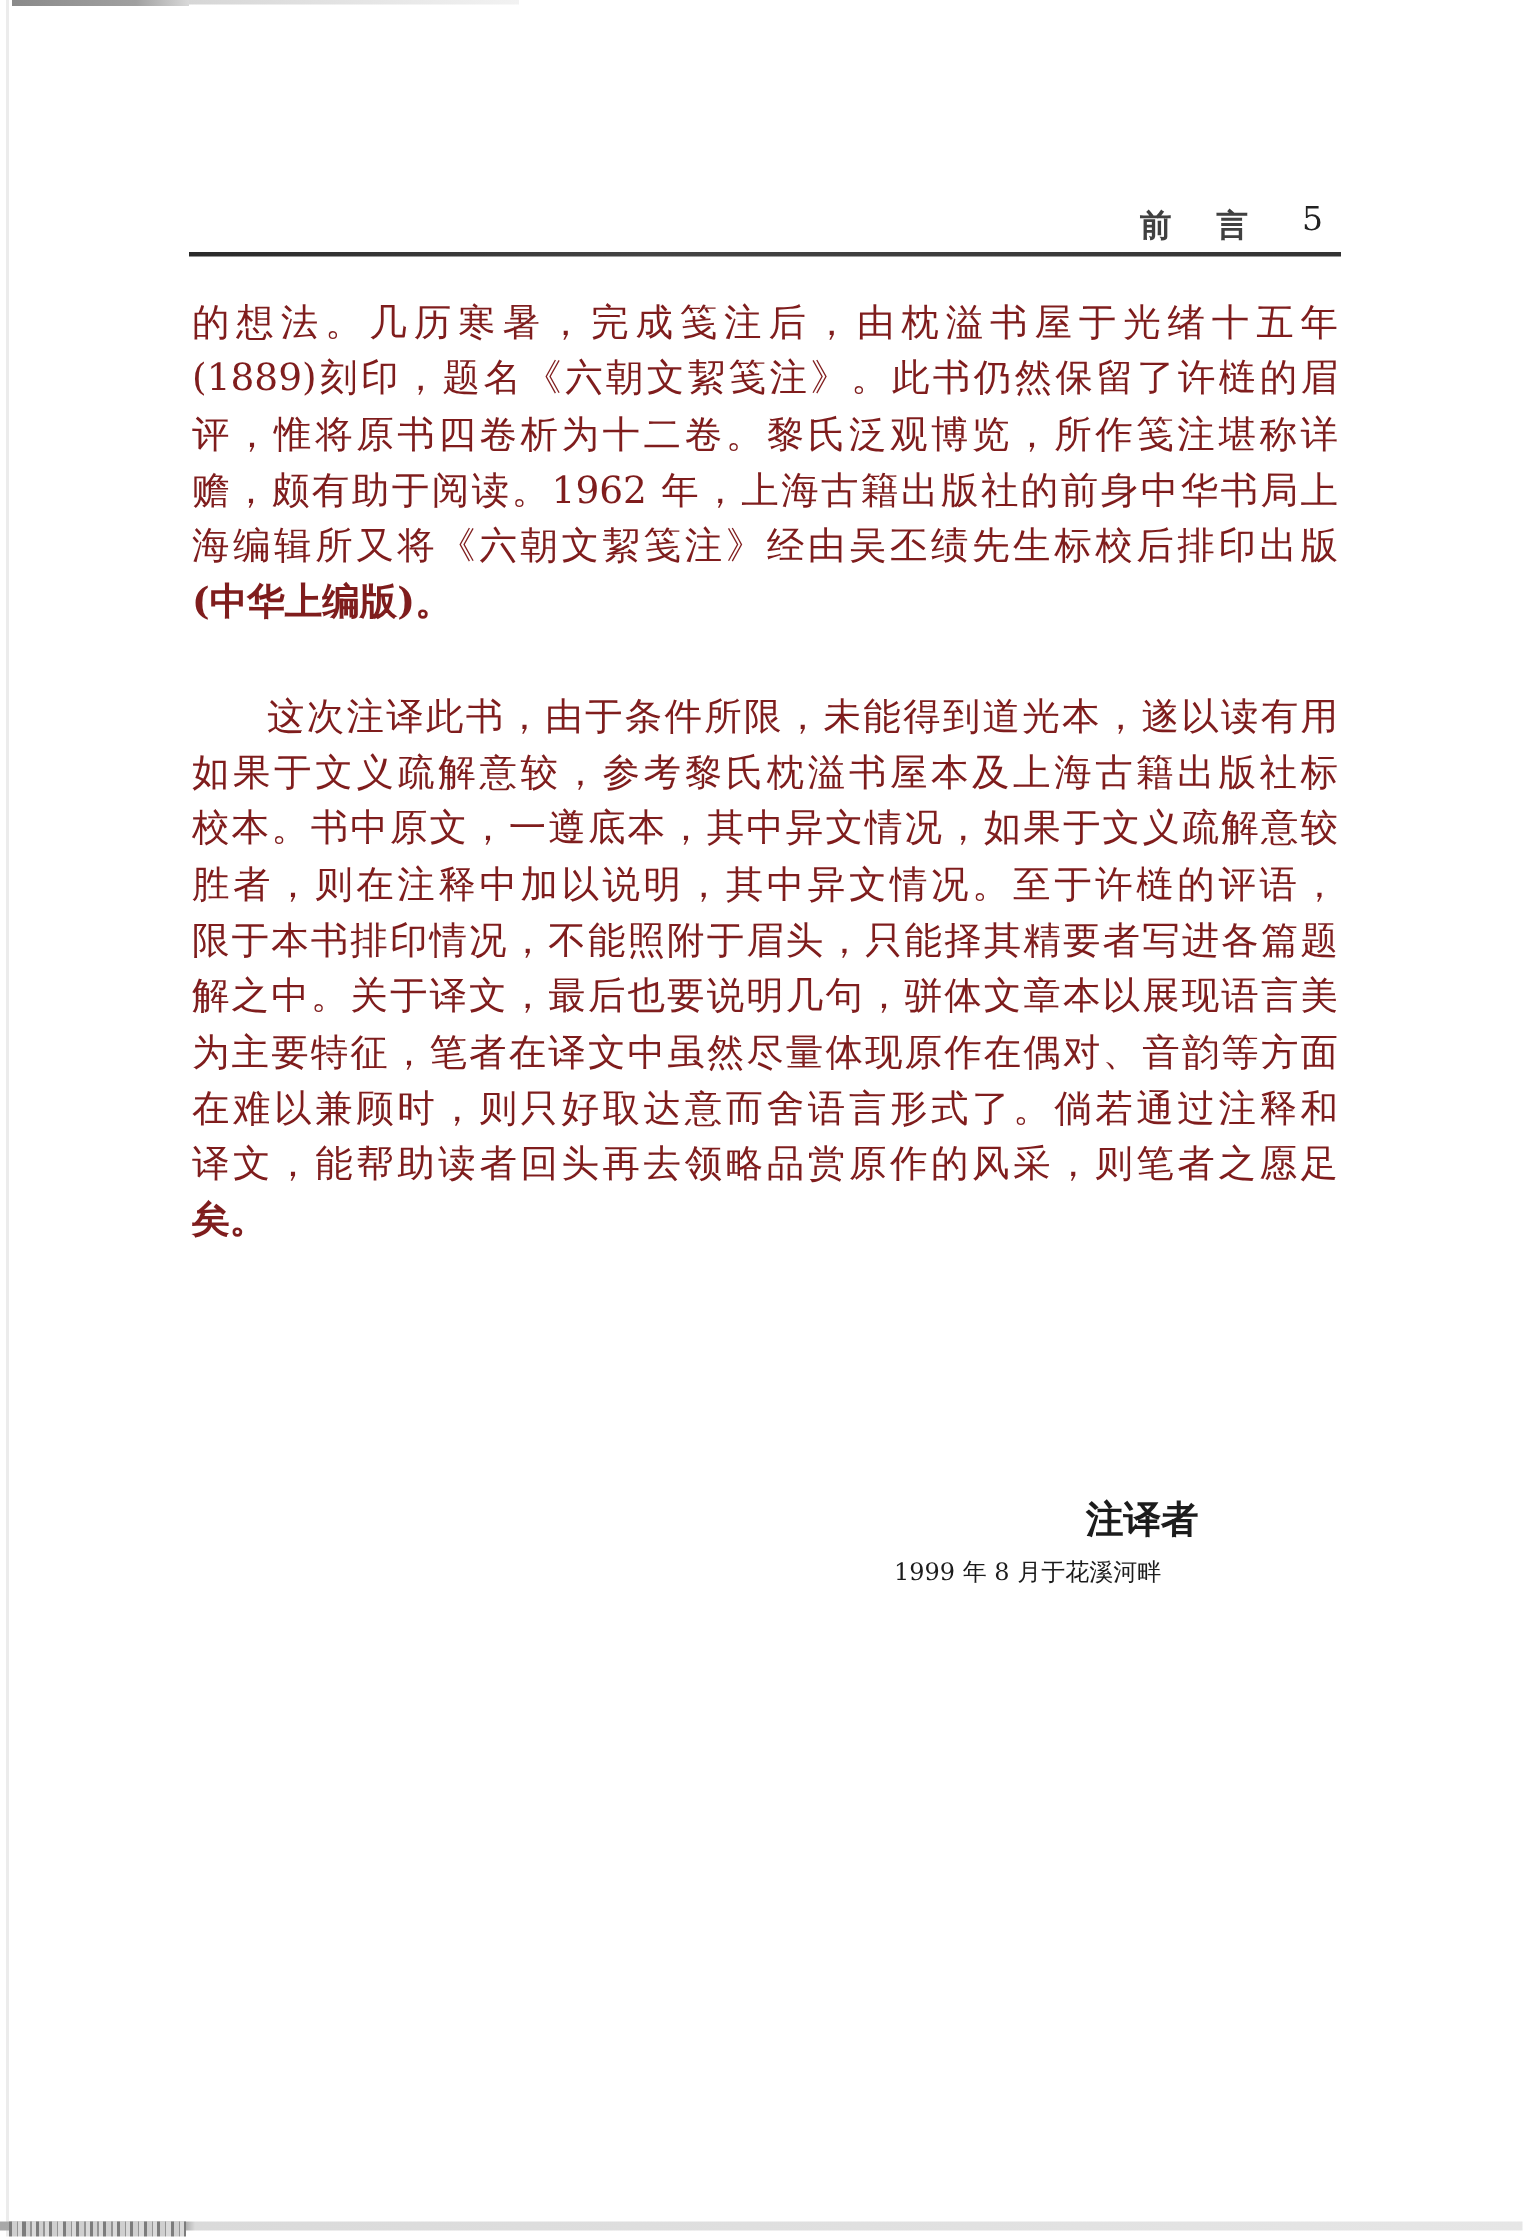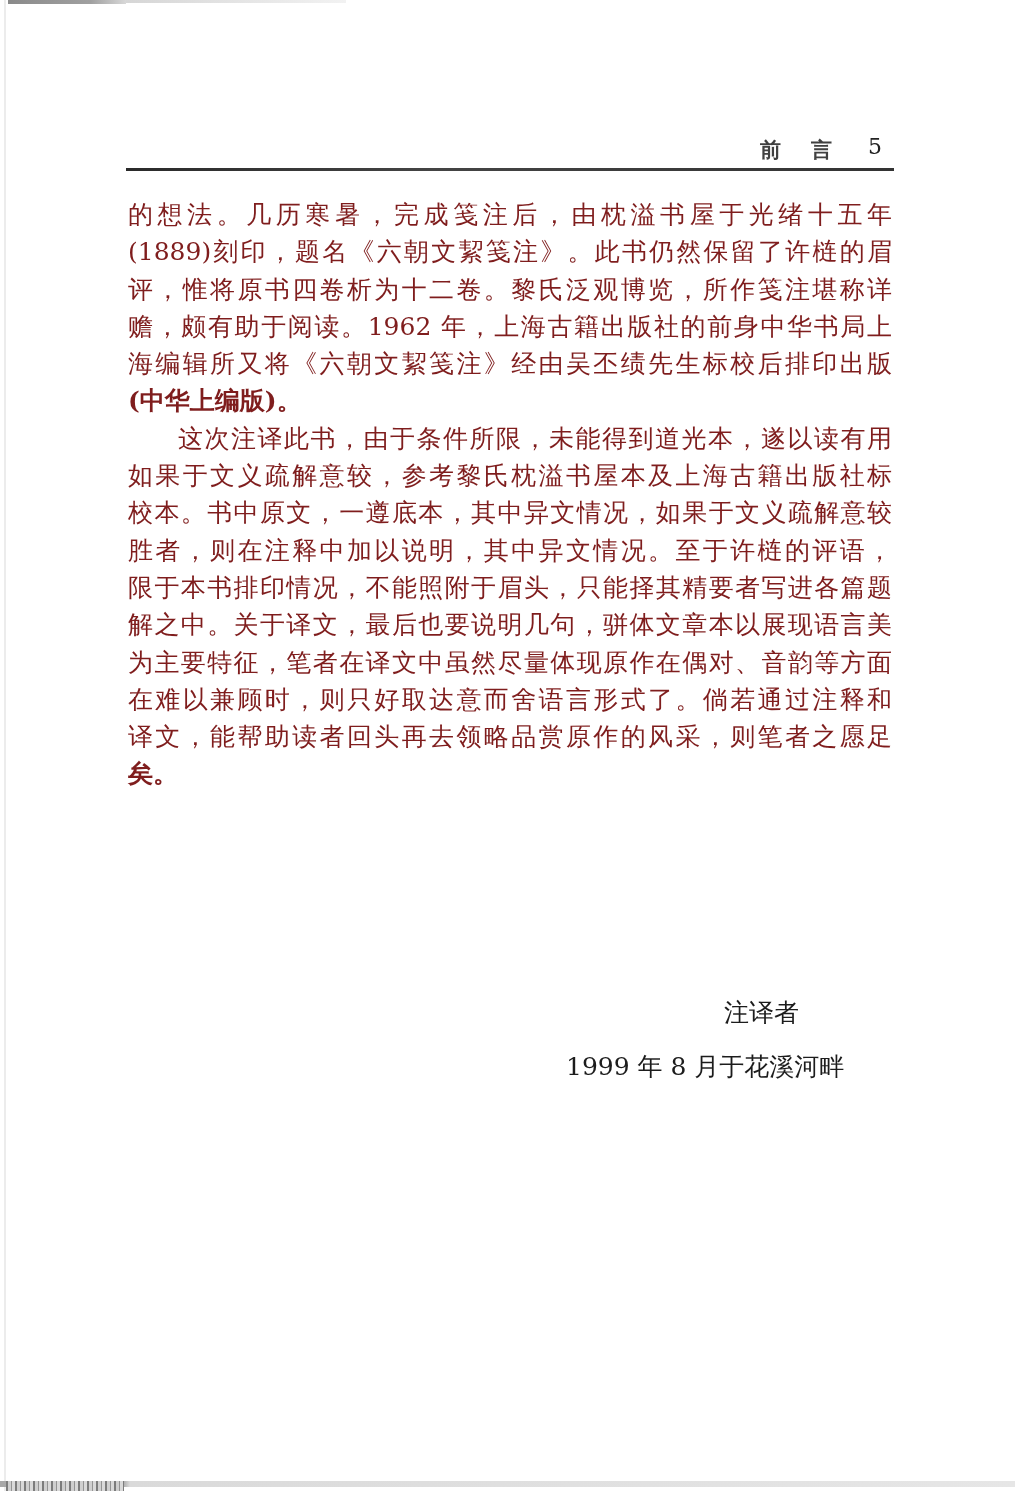--- a/index.html
+++ b/index.html
@@ -104,45 +104,45 @@
       text-align-last: justify;
       color: #7f1d1d;
     }
     .line.last {
       text-align: left;
       text-align-last: left;
       font-weight: bold;
     }
     .line.indent {
       padding-left: 50px;
+      margin-top: 39px;
     }
 
     .signature {
       position: absolute;
       left: 560px;
       top: 996px;
       width: 330px;
     }
     .sig-name {
       position: absolute;
       left: 164px;
       top: 0;
       font-size: 25px;
-      font-weight: normal;
+      font-weight: bold;
       white-space: nowrap;
       color: #1c1c1c;
     }
     .sig-date {
       position: absolute;
-      left: 6px;
+      left: 36px;
       top: 42px;
-      font-size: 25px;
+      font-size: 16px;
       white-space: nowrap;
       color: #1c1c1c;
-      margin-top: 12px;
     }
   </style>
 </head>
 <body>
 
 <div class="scan-left"></div>
 <div class="scan-top"></div>
 <div class="scan-top-light"></div>
 
 <header class="running-head">

